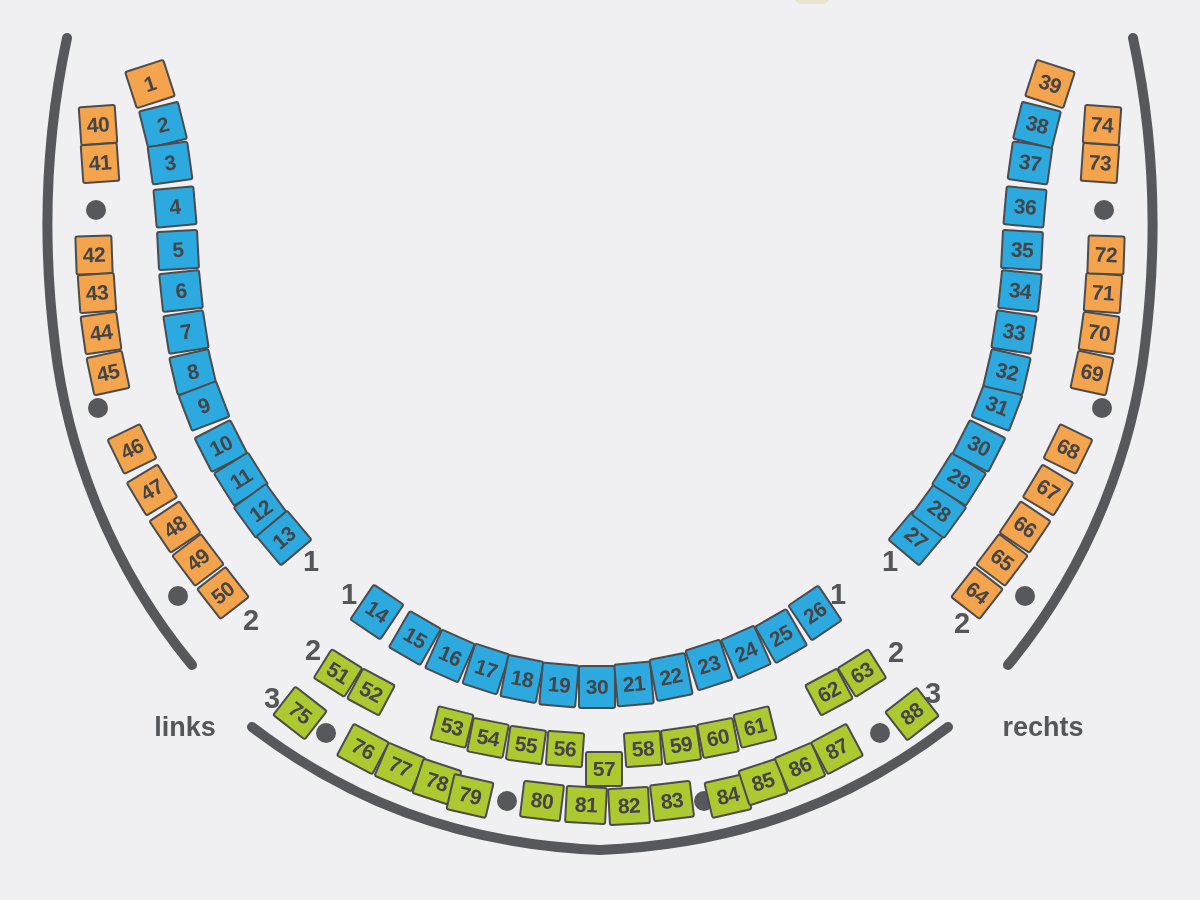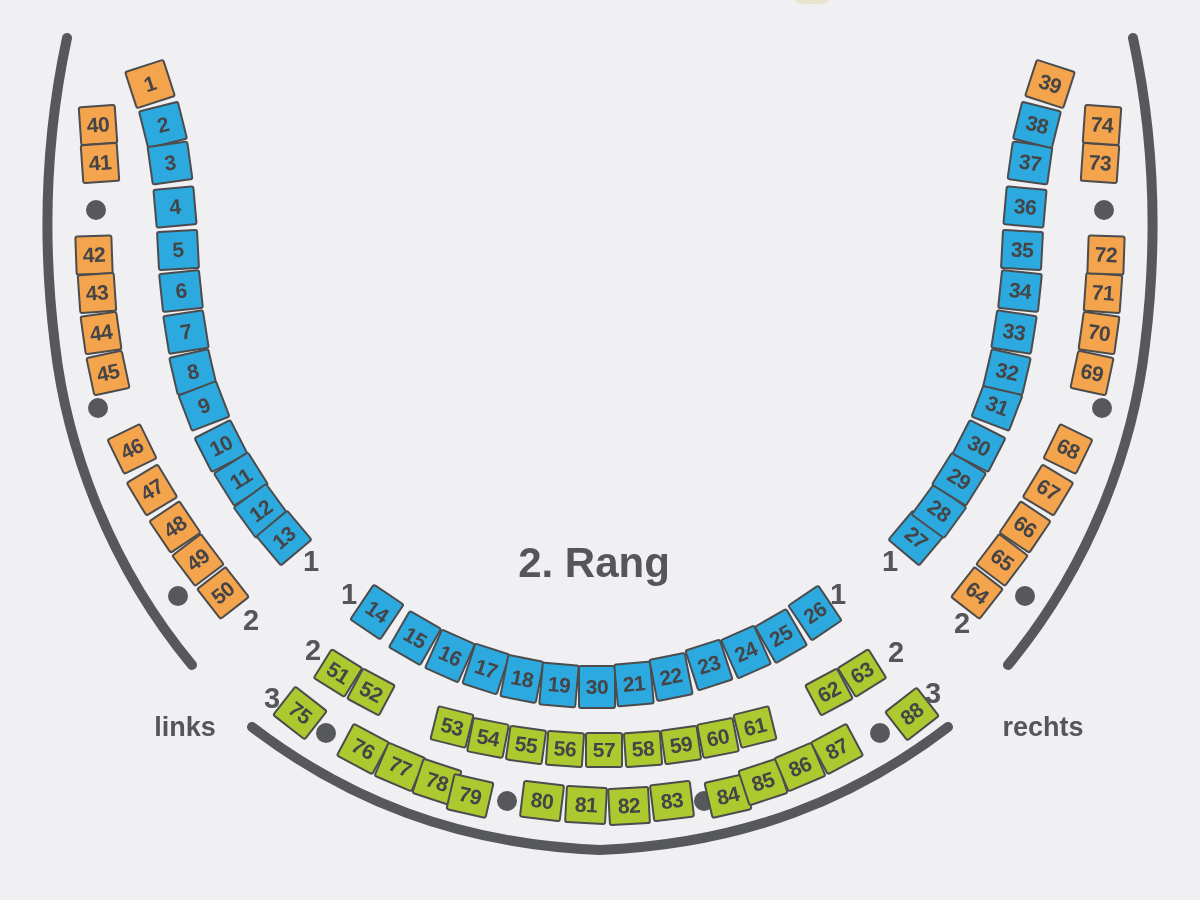--- a/index.html
+++ b/index.html
@@ -56,21 +56,20 @@
       <circle cx="880" cy="733" r="10"></circle>
       <circle cx="1025" cy="596" r="10"></circle>
       <circle cx="1102" cy="408" r="10"></circle>
       <circle cx="1104" cy="210" r="10"></circle>
     </svg>
 
   <div class="top-clip" style="left: 220px;">links</div>
   <div class="legend-icon" style="left: 812px; background: rgb(232, 228, 207);"></div>
   <div class="top-clip" style="left: 976px;">rechts</div>
 
-  <div class="title" style="left:594px;top:563px;">2. Rang</div>
   <div class="side-label" style="left:185px;top:727px;">links</div>
   <div class="side-label" style="left:1043px;top:727px;">rechts</div>
 <div class="seat" style="left: 79px; top: 105px; width: 38px; height: 40px; background: rgb(243, 164, 76); transform: rotate(-4deg);">40</div>
     <div class="seat" style="left: 81px; top: 143px; width: 38px; height: 40px; background: rgb(243, 164, 76); transform: rotate(-4deg);">41</div>
     <div class="seat" style="left: 75px; top: 235px; width: 38px; height: 40px; background: rgb(243, 164, 76); transform: rotate(-2deg);">42</div>
     <div class="seat" style="left: 78px; top: 273px; width: 38px; height: 40px; background: rgb(243, 164, 76); transform: rotate(-4deg);">43</div>
     <div class="seat" style="left: 82px; top: 313px; width: 38px; height: 40px; background: rgb(243, 164, 76); transform: rotate(-8deg);">44</div>
     <div class="seat" style="left: 89px; top: 353px; width: 38px; height: 40px; background: rgb(243, 164, 76); transform: rotate(-12deg);">45</div>
     <div class="seat" style="left: 113px; top: 429px; width: 38px; height: 40px; background: rgb(243, 164, 76); transform: rotate(-26deg);">46</div>
     <div class="seat" style="left: 133px; top: 470px; width: 38px; height: 40px; background: rgb(243, 164, 76); transform: rotate(-31deg);">47</div>
@@ -126,21 +125,21 @@
     <div class="seat" style="left: 1084px; top: 273px; width: 38px; height: 40px; background: rgb(243, 164, 76); transform: rotate(4deg);">71</div>
     <div class="seat" style="left: 1087px; top: 235px; width: 38px; height: 40px; background: rgb(243, 164, 76); transform: rotate(2deg);">72</div>
     <div class="seat" style="left: 1081px; top: 143px; width: 38px; height: 40px; background: rgb(243, 164, 76); transform: rotate(4deg);">73</div>
     <div class="seat" style="left: 1083px; top: 105px; width: 38px; height: 40px; background: rgb(243, 164, 76); transform: rotate(4deg);">74</div>
     <div class="seat" style="left: 319px; top: 655px; width: 38px; height: 36px; background: rgb(173, 201, 48); transform: rotate(32deg);">51</div>
     <div class="seat" style="left: 352px; top: 674px; width: 38px; height: 36px; background: rgb(173, 201, 48); transform: rotate(28deg);">52</div>
     <div class="seat" style="left: 433px; top: 709px; width: 38px; height: 36px; background: rgb(173, 201, 48); transform: rotate(14deg);">53</div>
     <div class="seat" style="left: 469px; top: 720px; width: 38px; height: 36px; background: rgb(173, 201, 48); transform: rotate(11deg);">54</div>
     <div class="seat" style="left: 507px; top: 727px; width: 38px; height: 36px; background: rgb(173, 201, 48); transform: rotate(8deg);">55</div>
     <div class="seat" style="left: 546px; top: 731px; width: 38px; height: 36px; background: rgb(173, 201, 48); transform: rotate(4deg);">56</div>
-    <div class="seat" style="left: 585px; top: 732px; width: 38px; height: 36px; background: rgb(173, 201, 48); transform: rotate(0deg);">57</div>
+    <div class="seat" style="left: 585px; top: 751px; width: 38px; height: 36px; background: rgb(173, 201, 48); transform: rotate(0deg);">57</div>
     <div class="seat" style="left: 624px; top: 731px; width: 38px; height: 36px; background: rgb(173, 201, 48); transform: rotate(-4deg);">58</div>
     <div class="seat" style="left: 662px; top: 727px; width: 38px; height: 36px; background: rgb(173, 201, 48); transform: rotate(-8deg);">59</div>
     <div class="seat" style="left: 699px; top: 720px; width: 38px; height: 36px; background: rgb(173, 201, 48); transform: rotate(-11deg);">60</div>
     <div class="seat" style="left: 736px; top: 709px; width: 38px; height: 36px; background: rgb(173, 201, 48); transform: rotate(-14deg);">61</div>
     <div class="seat" style="left: 810px; top: 674px; width: 38px; height: 36px; background: rgb(173, 201, 48); transform: rotate(-28deg);">62</div>
     <div class="seat" style="left: 843px; top: 655px; width: 38px; height: 36px; background: rgb(173, 201, 48); transform: rotate(-32deg);">63</div>
     <div class="seat" style="left: 279px; top: 694px; width: 42px; height: 38px; background: rgb(173, 201, 48); transform: rotate(38deg);">75</div>
     <div class="seat" style="left: 342px; top: 730px; width: 42px; height: 38px; background: rgb(173, 201, 48); transform: rotate(28deg);">76</div>
     <div class="seat" style="left: 379px; top: 748px; width: 42px; height: 38px; background: rgb(173, 201, 48); transform: rotate(23deg);">77</div>
     <div class="seat" style="left: 416px; top: 763px; width: 42px; height: 38px; background: rgb(173, 201, 48); transform: rotate(18deg);">78</div>

